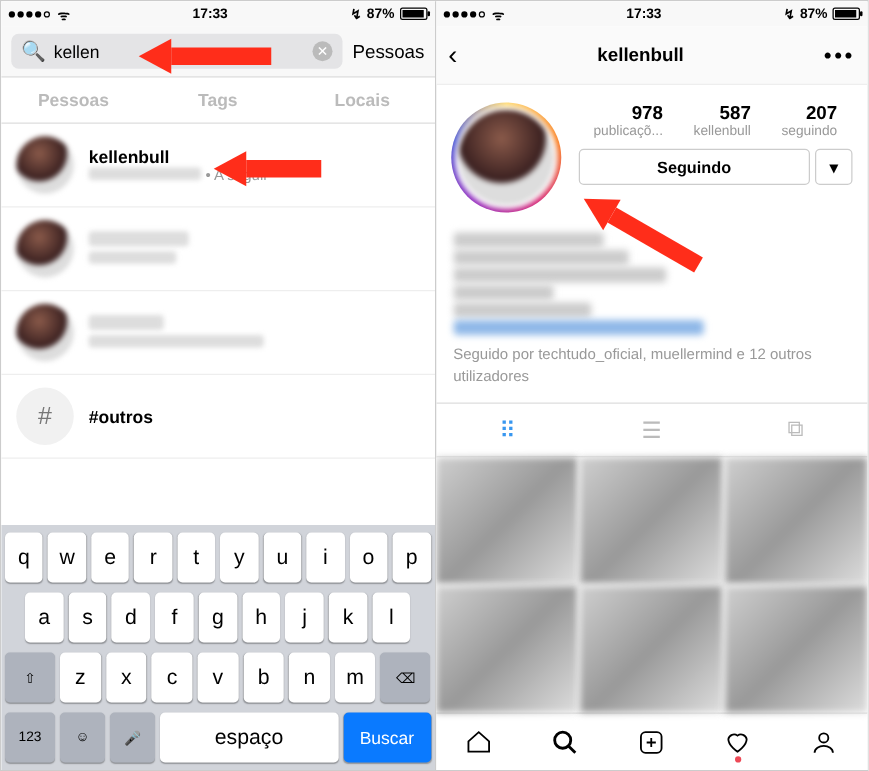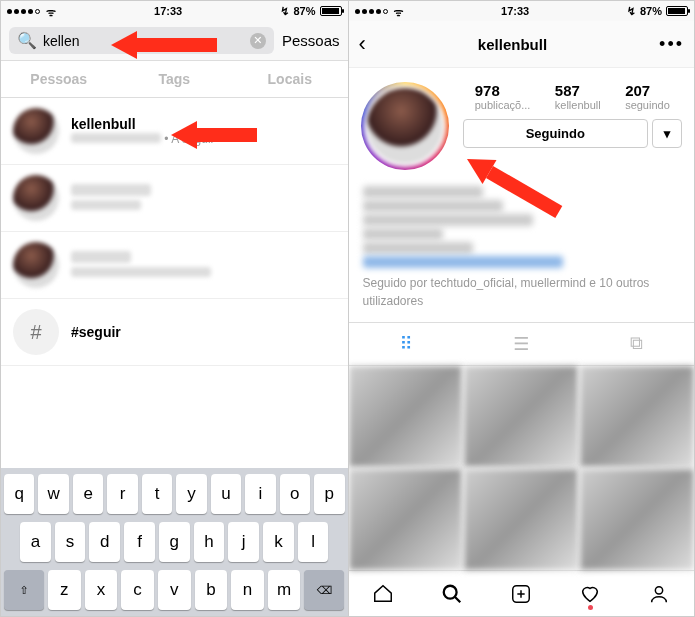--- a/index.html
+++ b/index.html
@@ -46,21 +46,21 @@
   .key.emoji,.key.mic{flex:0 0 36px;}
   
   .profile-head{display:flex;align-items:center;justify-content:space-between;padding:10px;border-bottom:1px solid #eee;background:#fafafa;}
   .back{font-size:22px;}
   .un{font-size:15px;font-weight:600;}
   .more{font-size:18px;letter-spacing:2px;}
   .profile-top{display:flex;padding:14px 12px;gap:14px;position:relative;}
   .story-ring{width:88px;height:88px;border-radius:50%;padding:3px;background:conic-gradient(#feda75,#fa7e1e,#d62976,#962fbf,#4f5bd5,#feda75);}
   .pav{width:100%;height:100%;border-radius:50%;border:3px solid #fff;background:radial-gradient(circle at 45% 30%,#8a5a4a 0%,#3a2020 50%,#ddd 55%);filter:blur(2px);}
   .stats-wrap{flex:1;}
-  .stats{display:flex;justify-content:space-around;text-align:left;}
+  .stats{display:flex;justify-content:space-around;text-align:right;}
   .stat-n{font-size:15px;font-weight:700;}
   .stat-l{font-size:11px;color:#999;}
   .follow-btns{display:flex;gap:4px;margin-top:8px;}
   .btn{flex:1;border:1px solid #ccc;border-radius:4px;padding:6px 0;text-align:center;font-size:13px;font-weight:600;background:#fff;}
   .btn.dd{flex:0 0 30px;}
   .bio{padding:0 14px;font-size:13px;line-height:1.5;color:#444;}
   .bio .blurline{display:block;height:12px;background:#ccc;filter:blur(3px);border-radius:3px;margin:2px 0;}
   .followed-by{font-size:12px;color:#999;margin-top:6px;}
   .view-tabs{display:flex;border-top:1px solid #ddd;border-bottom:1px solid #ddd;margin-top:12px;}
   .vtab{flex:1;text-align:center;padding:10px 0;color:#bbb;font-size:18px;}
@@ -152,21 +152,21 @@
       <div class="avatar"></div>
       <div class="row-text">
         <div class="row-title"><span class="blurtxt" style="width:60px;height:12px;"></span></div>
         <div class="row-sub"><span class="blurtxt" style="width:140px;"></span></div>
       </div>
     </div>
 
     <div class="row">
       <div class="hash-av">#</div>
       <div class="row-text">
-        <div class="row-title">#seguir</div>
+        <div class="row-title">#outros</div>
       </div>
     </div>
 
     <div class="keyboard">
       <div class="krow">
         <div class="key">q</div>
         <div class="key">w</div>
         <div class="key">e</div>
         <div class="key">r</div>
         <div class="key">t</div>
@@ -190,20 +190,27 @@
       <div class="krow">
         <div class="key fn shift">⇧</div>
         <div class="key">z</div>
         <div class="key">x</div>
         <div class="key">c</div>
         <div class="key">v</div>
         <div class="key">b</div>
         <div class="key">n</div>
         <div class="key">m</div>
         <div class="key fn bksp">⌫</div>
+      </div>
+      <div class="krow">
+        <div class="key fn k123">123</div>
+        <div class="key fn emoji">☺</div>
+        <div class="key fn mic">🎤</div>
+        <div class="key space">espaço</div>
+        <div class="key search">Buscar</div>
       </div>
     </div>
   </div>
 
   <div class="phone">
 
     <div class="arrow a3">
         <div class="arrow-head"></div>
         <div class="arrow-body"></div>
       </div>
@@ -259,21 +266,21 @@
       </div>
     </div>
 
     <div class="bio">
       <span class="blurline" style="width:120px;"></span>
       <span class="blurline" style="width:140px;"></span>
       <span class="blurline" style="width:170px;"></span>
       <span class="blurline" style="width:80px;"></span>
       <span class="blurline" style="width:110px;"></span>
       <span class="blurline" style="width:200px;background:#8fb8e8;"></span>
-      <div class="followed-by">Seguido por techtudo_oficial, muellermind e 10 outros utilizadores</div>
+      <div class="followed-by">Seguido por techtudo_oficial, muellermind e 12 outros utilizadores</div>
     </div>
 
     <div class="view-tabs">
       <div class="vtab active">⠿</div>
       <div class="vtab">☰</div>
       <div class="vtab">⧉</div>
     </div>
 
     <div class="grid">
       <div class="cell"></div>

